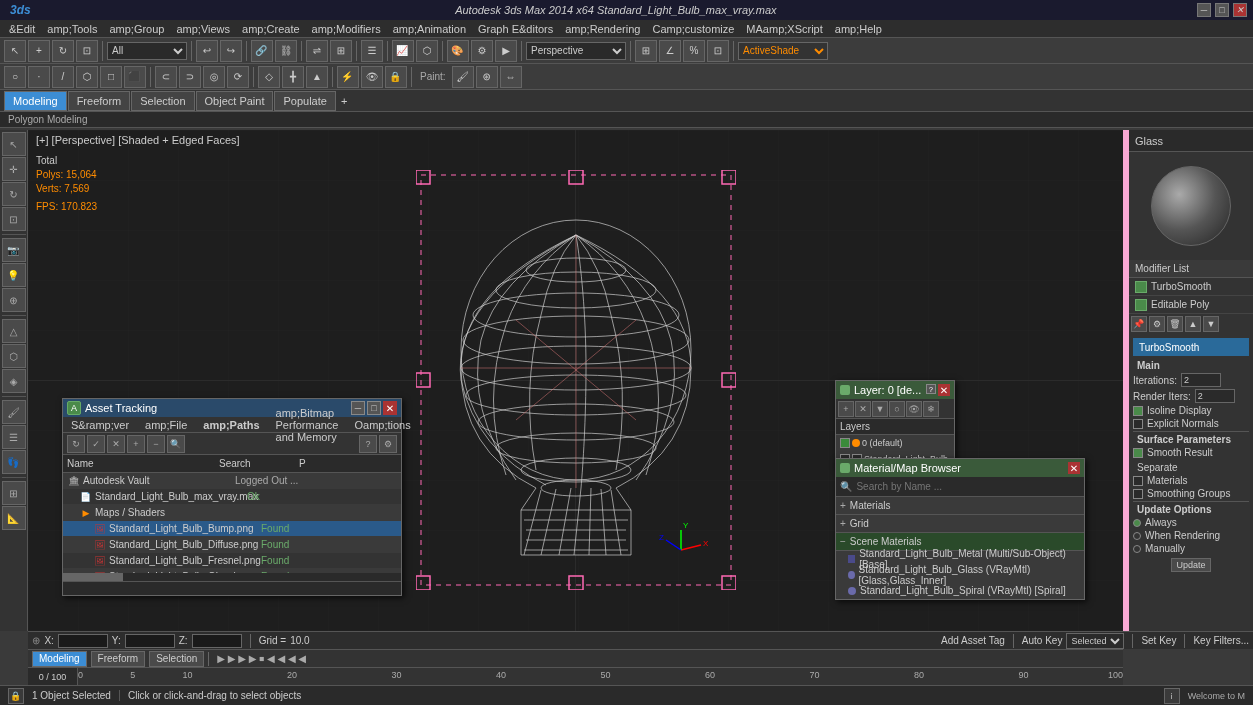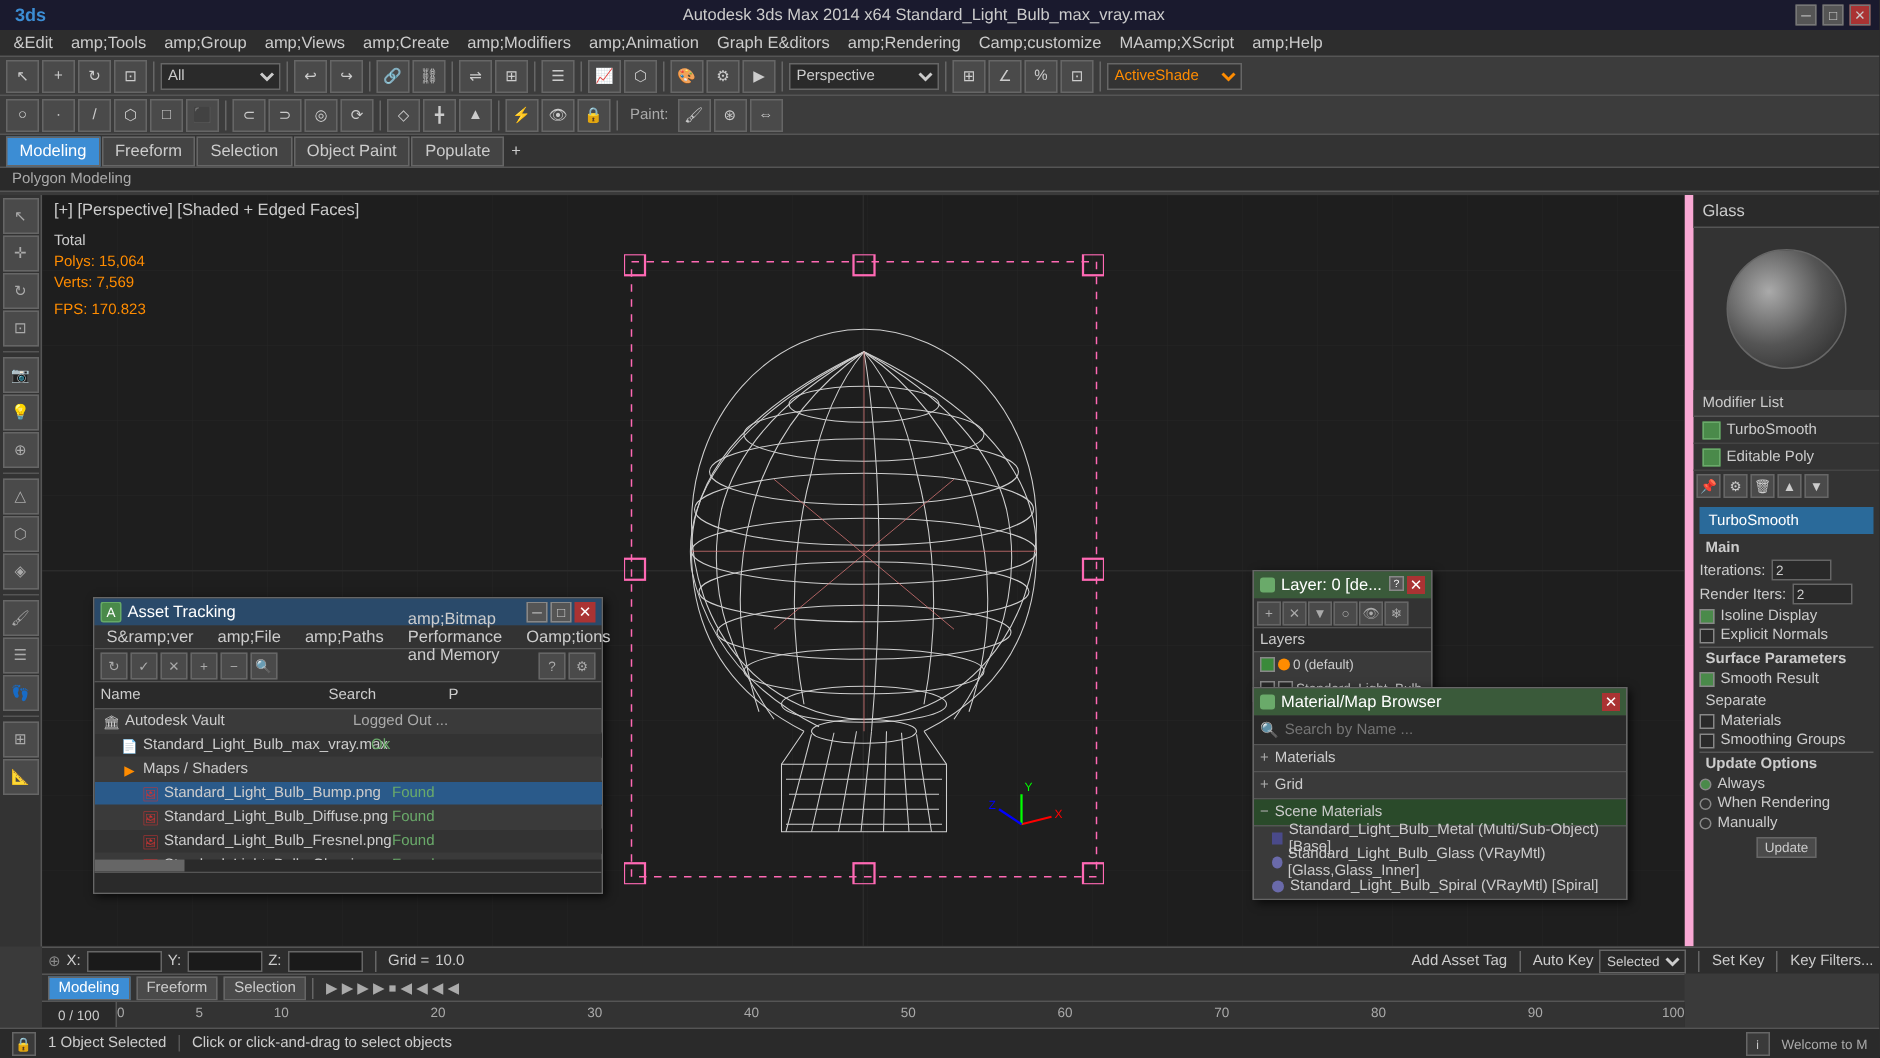--- a/index.html
+++ b/index.html
@@ -17,20 +17,21 @@
     
     #title-bar {
       height: 20px;
       background: #1a1a2e;
       display: flex;
       align-items: center;
       justify-content: space-between;
       padding: 0 6px;
       color: #ccc;
       font-size: 11px;
+      font-style: italic;
     }
     #title-bar .title-text { flex: 1; text-align: center; }
     #title-bar .win-controls { display: flex; gap: 4px; }
     #title-bar .win-btn {
       width: 14px; height: 14px;
       background: #555; border: 1px solid #777;
       cursor: pointer; display: flex; align-items: center; justify-content: center;
       font-size: 9px; color: #ccc;
     }
 
@@ -898,21 +899,21 @@
     <div style="margin-left:auto;display:flex;gap:2px;">
       <div class="float-min">─</div>
       <div class="float-max">□</div>
       <div class="float-close">✕</div>
     </div>
   </div>
 
   <div class="at-menubar">
     <span class="menu-item" style="padding:0 4px;cursor:pointer;">S&amp;ramp;ver</span>
     <span class="menu-item" style="padding:0 4px;cursor:pointer;">amp;File</span>
-    <span class="menu-item" style="padding:0 4px;cursor:pointer;">amp;Paths</span>
+    <span class="menu-item" style="padding:0 4px;cursor:pointer;font-weight:bold;">amp;Paths</span>
     <span class="menu-item" style="padding:0 4px;cursor:pointer;">amp;Bitmap Performance and Memory</span>
     <span class="menu-item" style="padding:0 4px;cursor:pointer;">Oamp;tions</span>
   </div>
 
   <div class="at-toolbar">
     <div class="at-tb-btn">↻</div>
     <div class="at-tb-btn">✓</div>
     <div class="at-tb-btn">✕</div>
     <div class="at-tb-btn">+</div>
     <div class="at-tb-btn">−</div>

